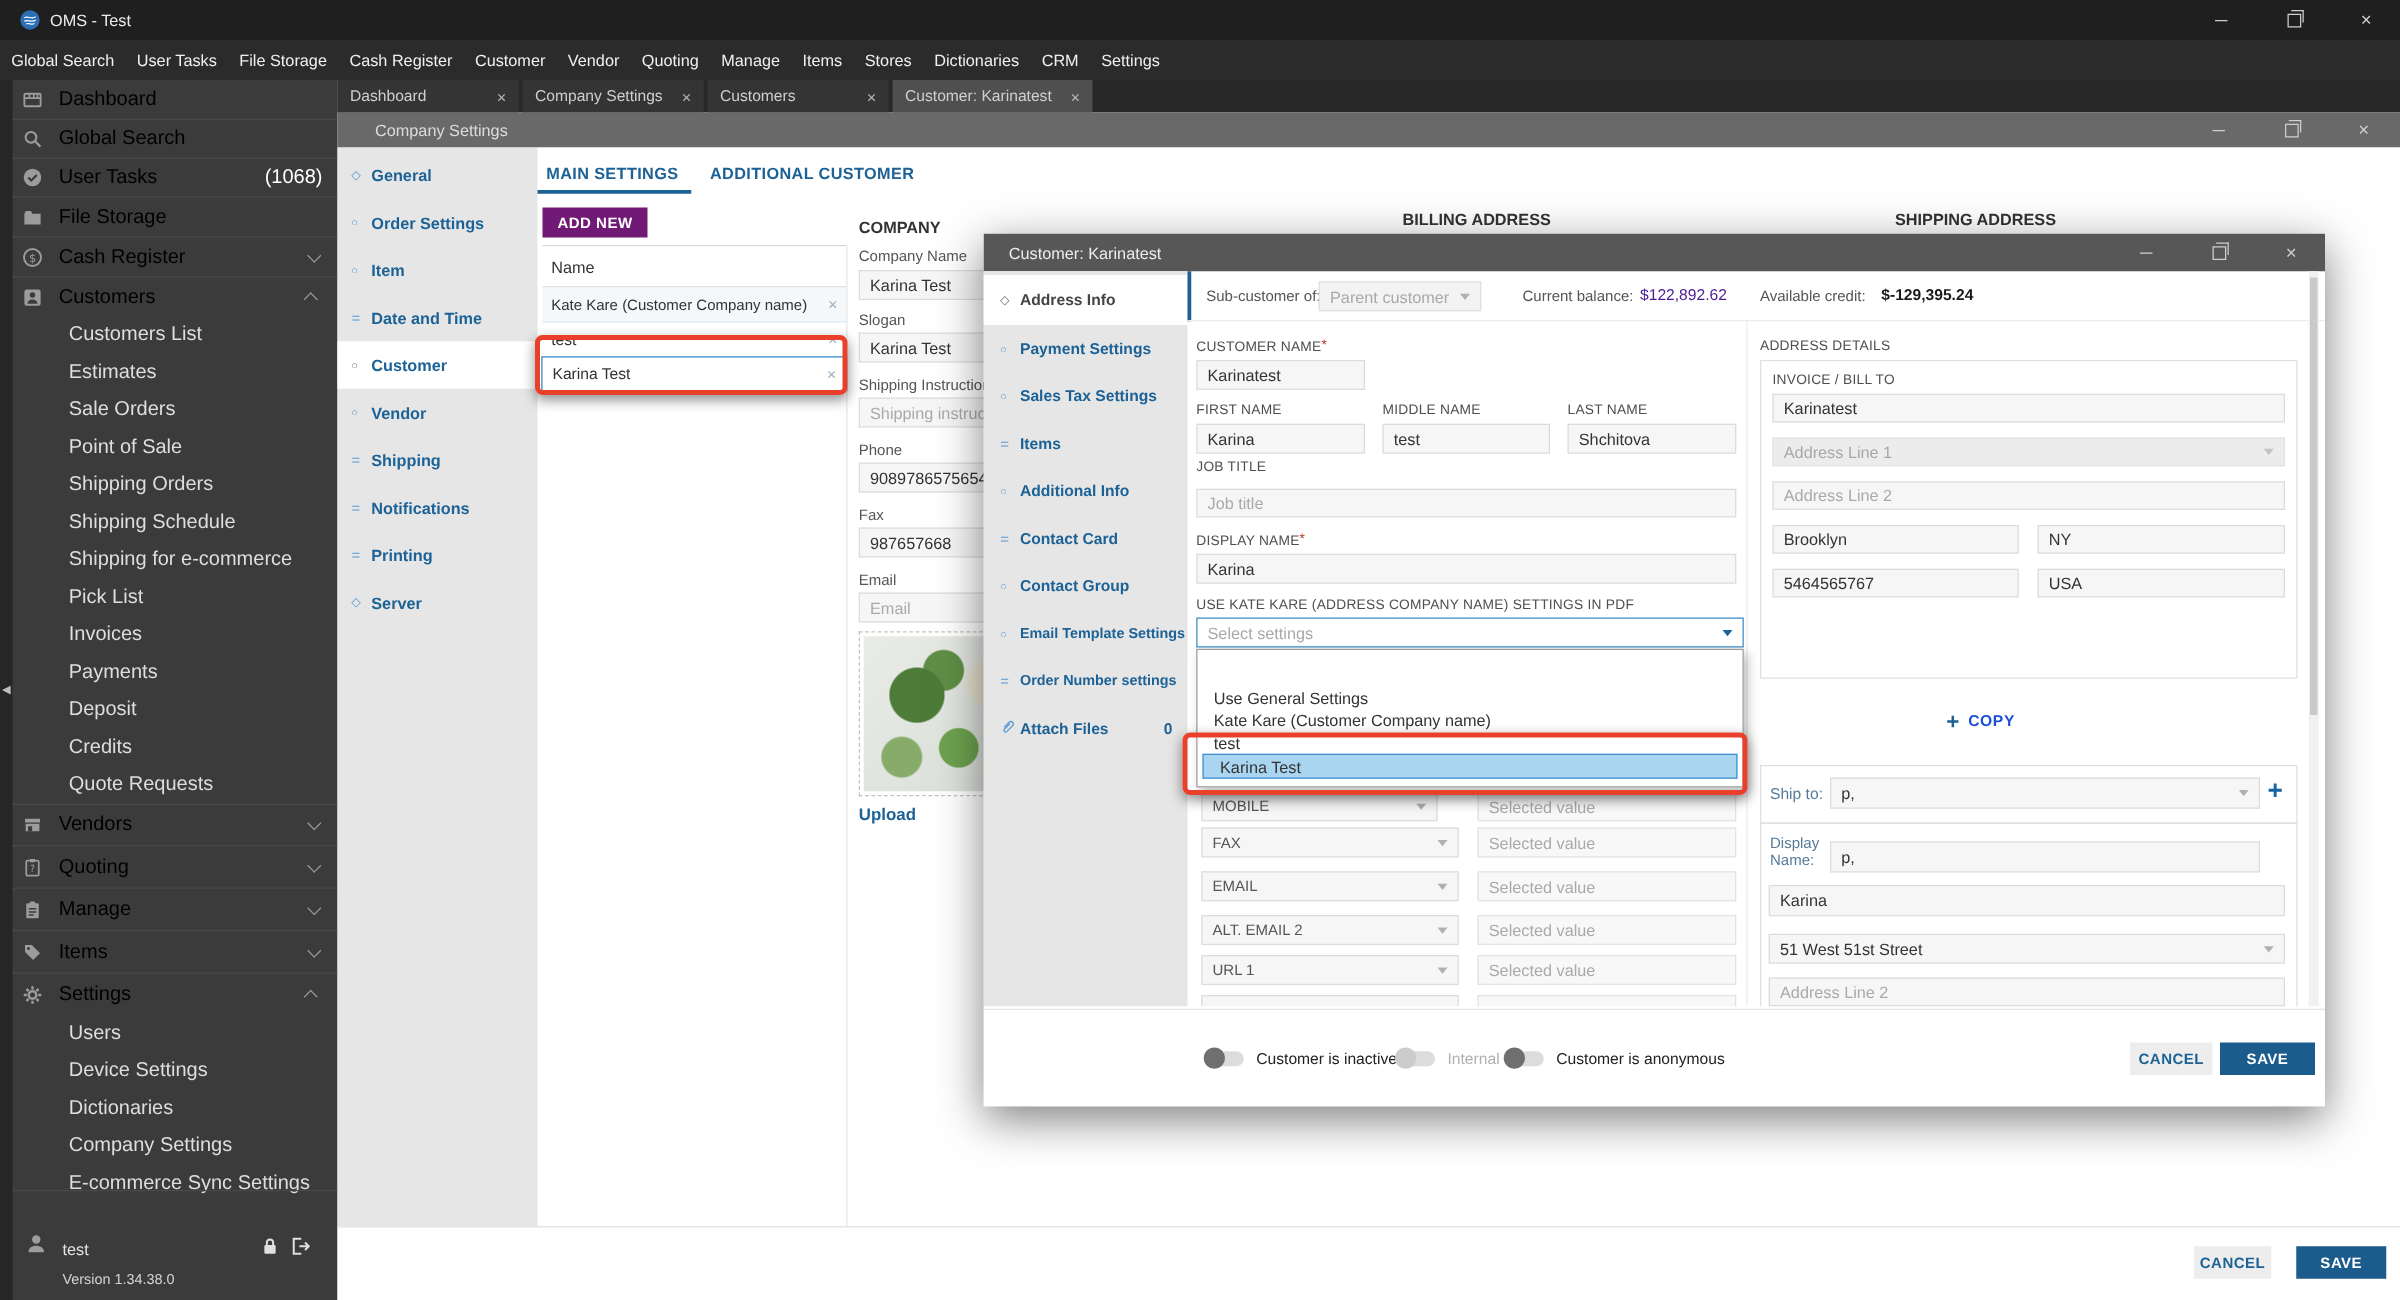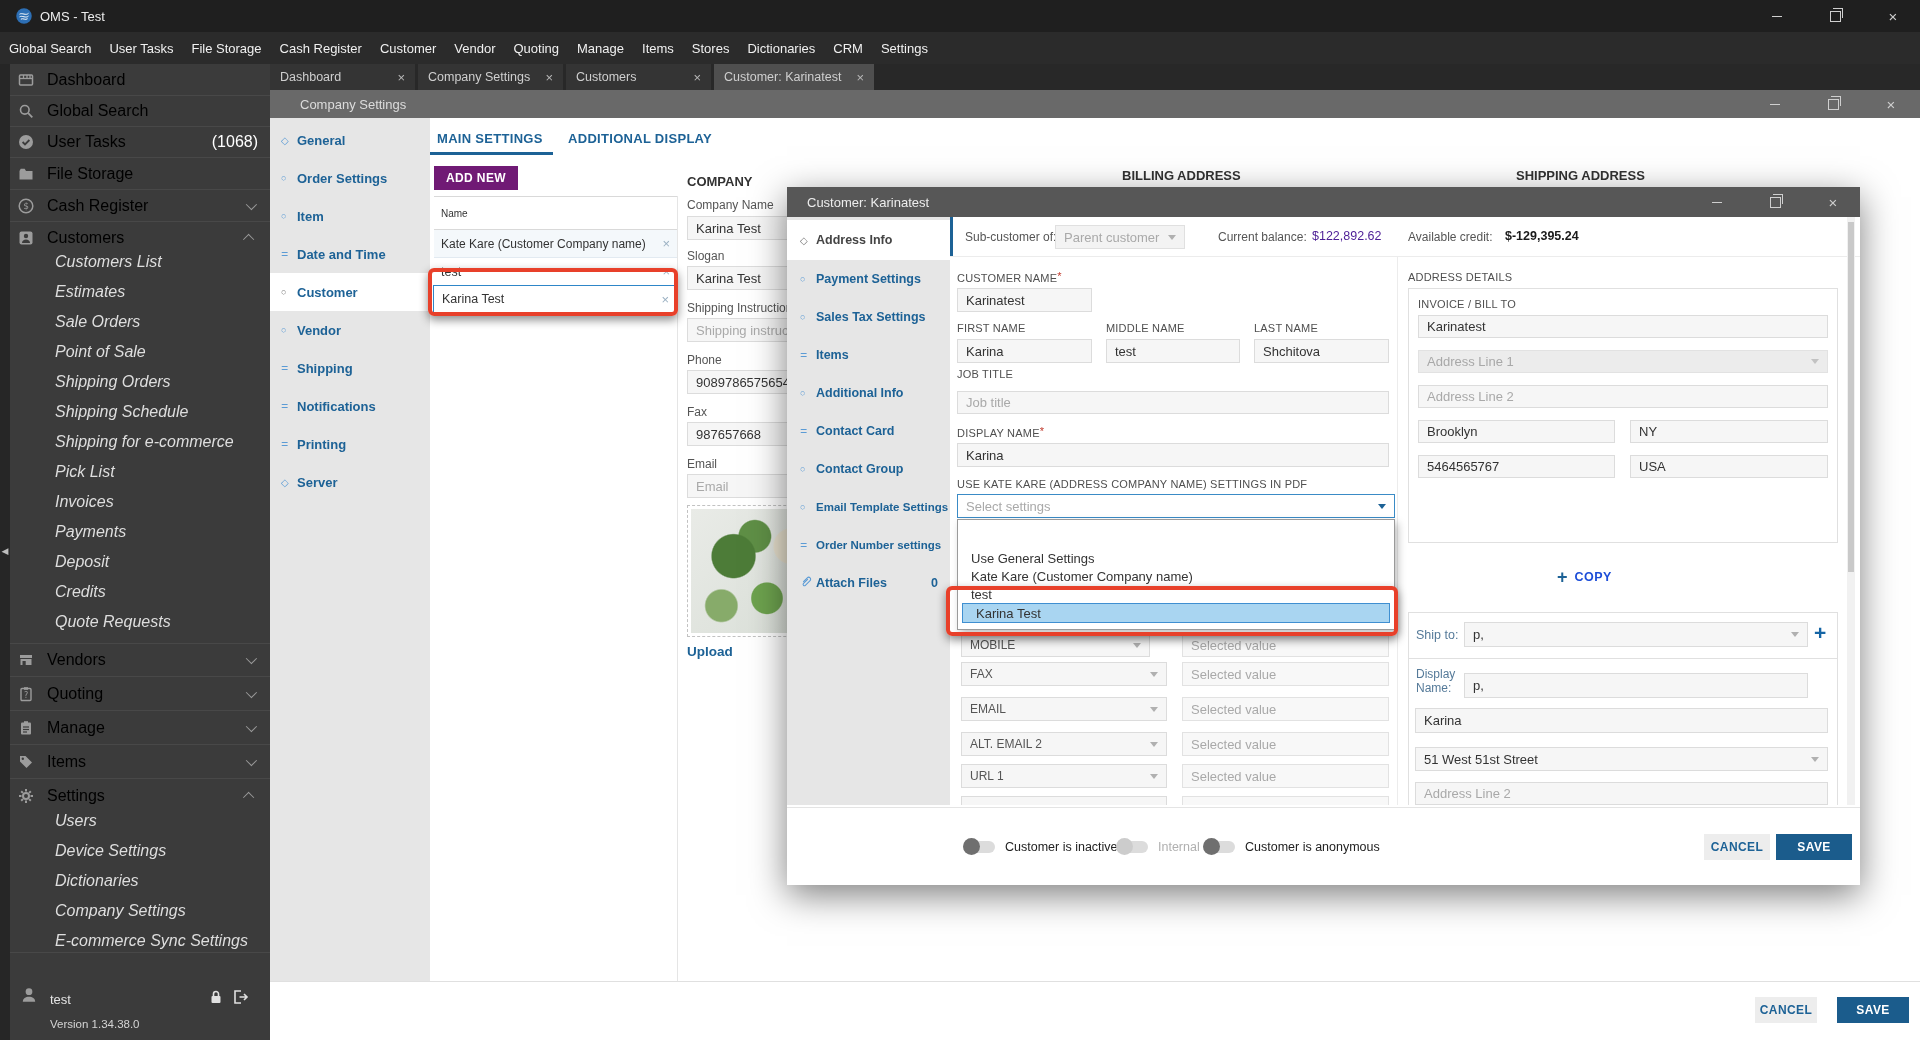--- a/index.html
+++ b/index.html
@@ -14,21 +14,21 @@
   .ic-min{display:inline-block;width:10px;height:1px;background:currentColor;}
   .ic-rest{display:inline-block;width:9px;height:9px;border:1px solid currentColor;position:relative;}
   .ic-rest::before{content:'';position:absolute;top:-4px;left:2px;width:9px;height:9px;border:1px solid currentColor;border-bottom:none;border-left:none;}
   
   .sidebar{left:0;top:64px;width:270px;height:976px;background:#3b3b3b;color:#e4e4e4;font-size:13px;}
   .sstrip{left:0;top:64px;width:10px;height:976px;background:#262626;}
   .collapse{left:0px;top:544px;width:10px;height:14px;color:#bdbdbd;font-size:9px;display:flex;align-items:center;justify-content:center;}
   .scol{position:absolute;left:10px;top:0;width:260px;display:flex;flex-direction:column;}
   .sr{display:flex;align-items:center;border-top:1px solid #484848;}
   .sr:first-child{border-top:none;}
-  .ss{display:flex;padding-left:45px;color:#dedede;font-style:italic;}
+  .ss{display:flex;align-items:center;padding-left:45px;color:#dedede;}
   .sic{width:16px;height:16px;margin:0 13px 0 8px;flex:0 0 16px;}
   .badge{margin-left:auto;margin-right:12px;color:#fff;}
   .chev{width:7px;height:7px;border-right:1.6px solid #999;border-bottom:1.6px solid #999;margin-left:auto;margin-right:16px;}
   .cdown{transform:rotate(45deg) translateY(-2px);}
   .cup{transform:rotate(-135deg) translateY(-2px);}
   .userarea{left:10px;top:952px;width:260px;height:88px;border-top:1px solid #484848;color:#e4e4e4;}
   
   .tabbar{left:270px;top:64px;width:1650px;height:26px;background:#282828;display:flex;}
   .tab{width:145px;margin-right:3px;background:#343434;color:#cfcfcf;font-size:12.5px;display:flex;align-items:center;padding:0 10px;box-sizing:border-box;}
   .tab.active{background:#4f4f4f;}
@@ -374,24 +374,24 @@
         <span>Printing</span>
       </div>
     <div class="navitem">
         <span class="nic nic-d">◇</span>
         <span>Server</span>
       </div>
   </div>
 
   <div class="a" style="left:437px;top:125px;height:27px;font-size:13px;font-weight:bold;color:#1d6296;display:flex;align-items:center;letter-spacing:.3px;">MAIN SETTINGS</div>
   <div class="a" style="left:430px;top:152px;width:123px;height:3px;background:#1d6296;"></div>
-  <div class="a" style="left:568px;top:125px;height:27px;font-size:13px;font-weight:bold;color:#1d6296;display:flex;align-items:center;letter-spacing:.3px;">ADDITIONAL DISPLAY</div>
+  <div class="a" style="left:568px;top:125px;height:27px;font-size:13px;font-weight:bold;color:#1d6296;display:flex;align-items:center;letter-spacing:.3px;">ADDITIONAL CUSTOMER</div>
 
   <div class="a bluebtn" style="left:434px;top:166px;width:84px;height:24px;background:#701a75;">ADD NEW</div>
-  <div class="a" style="left:434px;top:196px;width:243px;height:34px;border-top:1px solid #d9d9d9;border-bottom:1px solid #d9d9d9;display:flex;align-items:center;padding-left:7px;font-size:10px;color:#333;">Name</div>
+  <div class="a" style="left:434px;top:196px;width:243px;height:34px;border-top:1px solid #d9d9d9;border-bottom:1px solid #d9d9d9;display:flex;align-items:center;padding-left:7px;font-size:13px;color:#333;">Name</div>
   <div class="a" style="left:434px;top:230px;width:243px;height:28px;background:#f4f8fb;border-bottom:1px solid #e2eaf1;display:flex;align-items:center;padding:0 7px;font-size:12px;color:#333;">
       <span>Kate Kare (Customer Company name)</span>
       <span style="margin-left:auto;color:#9ab0c2;font-size:13px;">×</span>
     </div>
   <div class="a" style="left:434px;top:258px;width:243px;height:27px;display:flex;align-items:center;padding:0 7px;font-size:12.5px;color:#333;">
       <span>test</span>
       <span style="margin-left:auto;color:#9ab0c2;font-size:13px;">×</span>
     </div>
   <div class="a" style="left:433px;top:285px;width:245px;height:28px;border:1px solid #2e86c8;background:#fff;display:flex;align-items:center;padding:0 8px;font-size:12.5px;color:#333;">
       <span>Karina Test</span>

